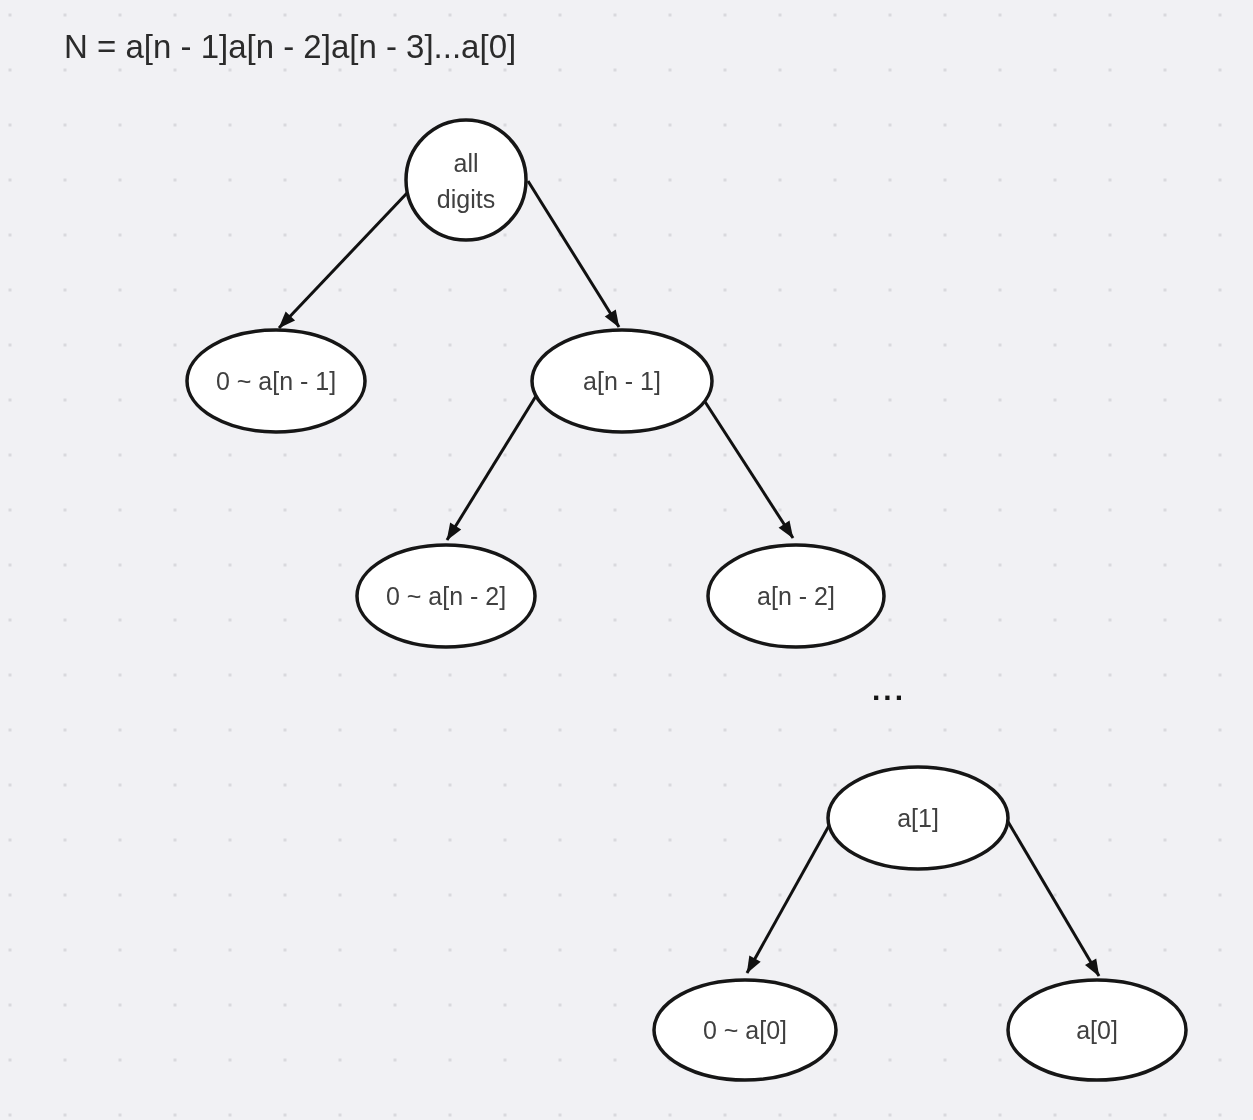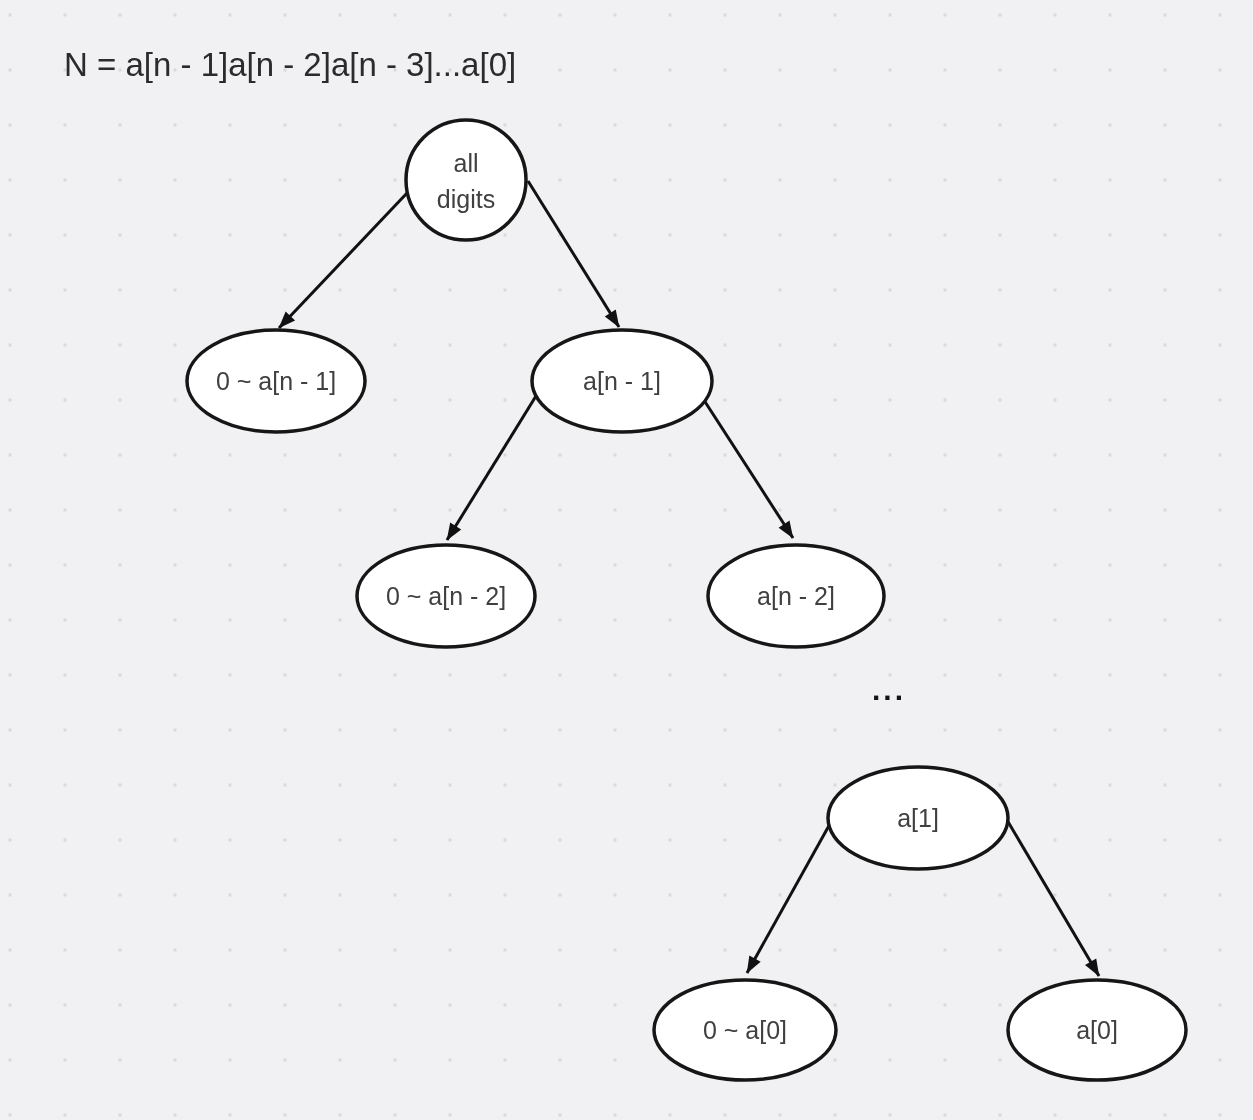--- a/index.html
+++ b/index.html
@@ -13,21 +13,21 @@
     overflow: hidden;
     background-color: #f1f1f4;
     background-image: radial-gradient(circle, #d9d9dd 1.7px, rgba(0,0,0,0) 2px);
     background-size: 55px 55px;
     background-position: -17.5px -12.5px;
     font-family: "Liberation Sans", "DejaVu Sans", sans-serif;
   }
   .formula {
     position: absolute;
     left: 64px;
-    top: 46px;
+    top: 28px;
     font-size: 33px;
     color: #2b2b2b;
     white-space: pre;
   }
   svg.diagram {
     position: absolute;
     left: 0;
     top: 0;
   }
   .node {

